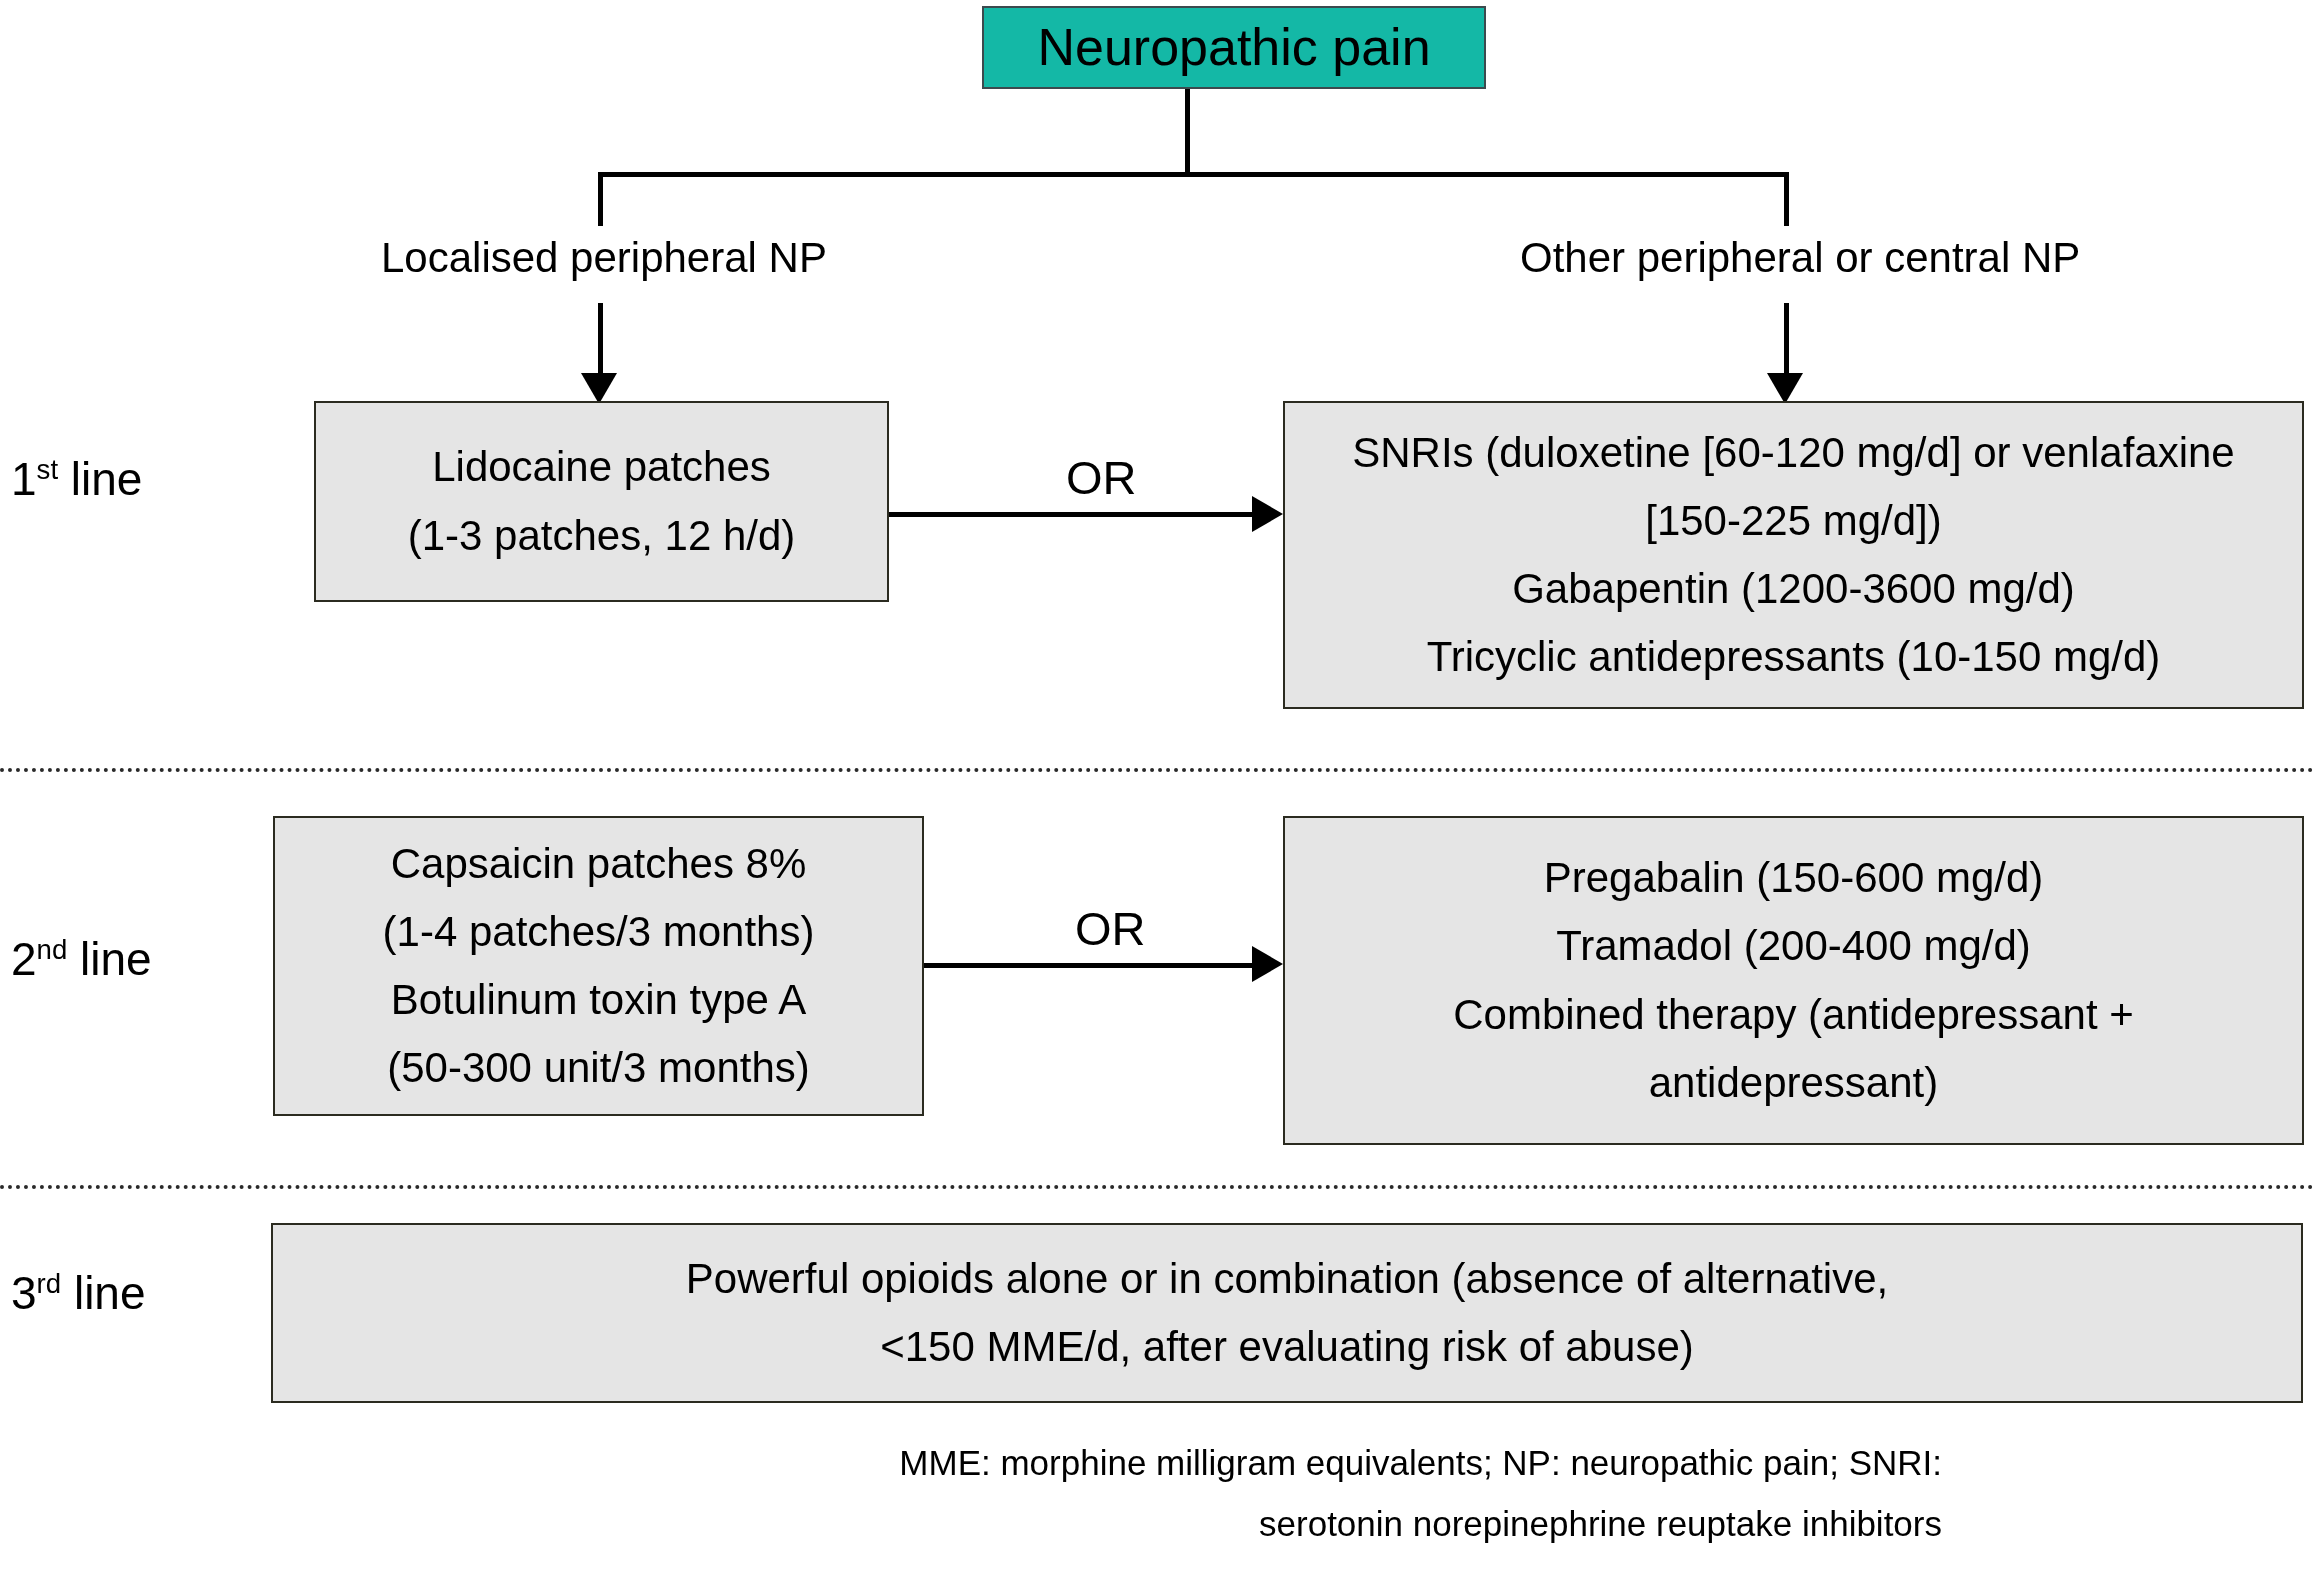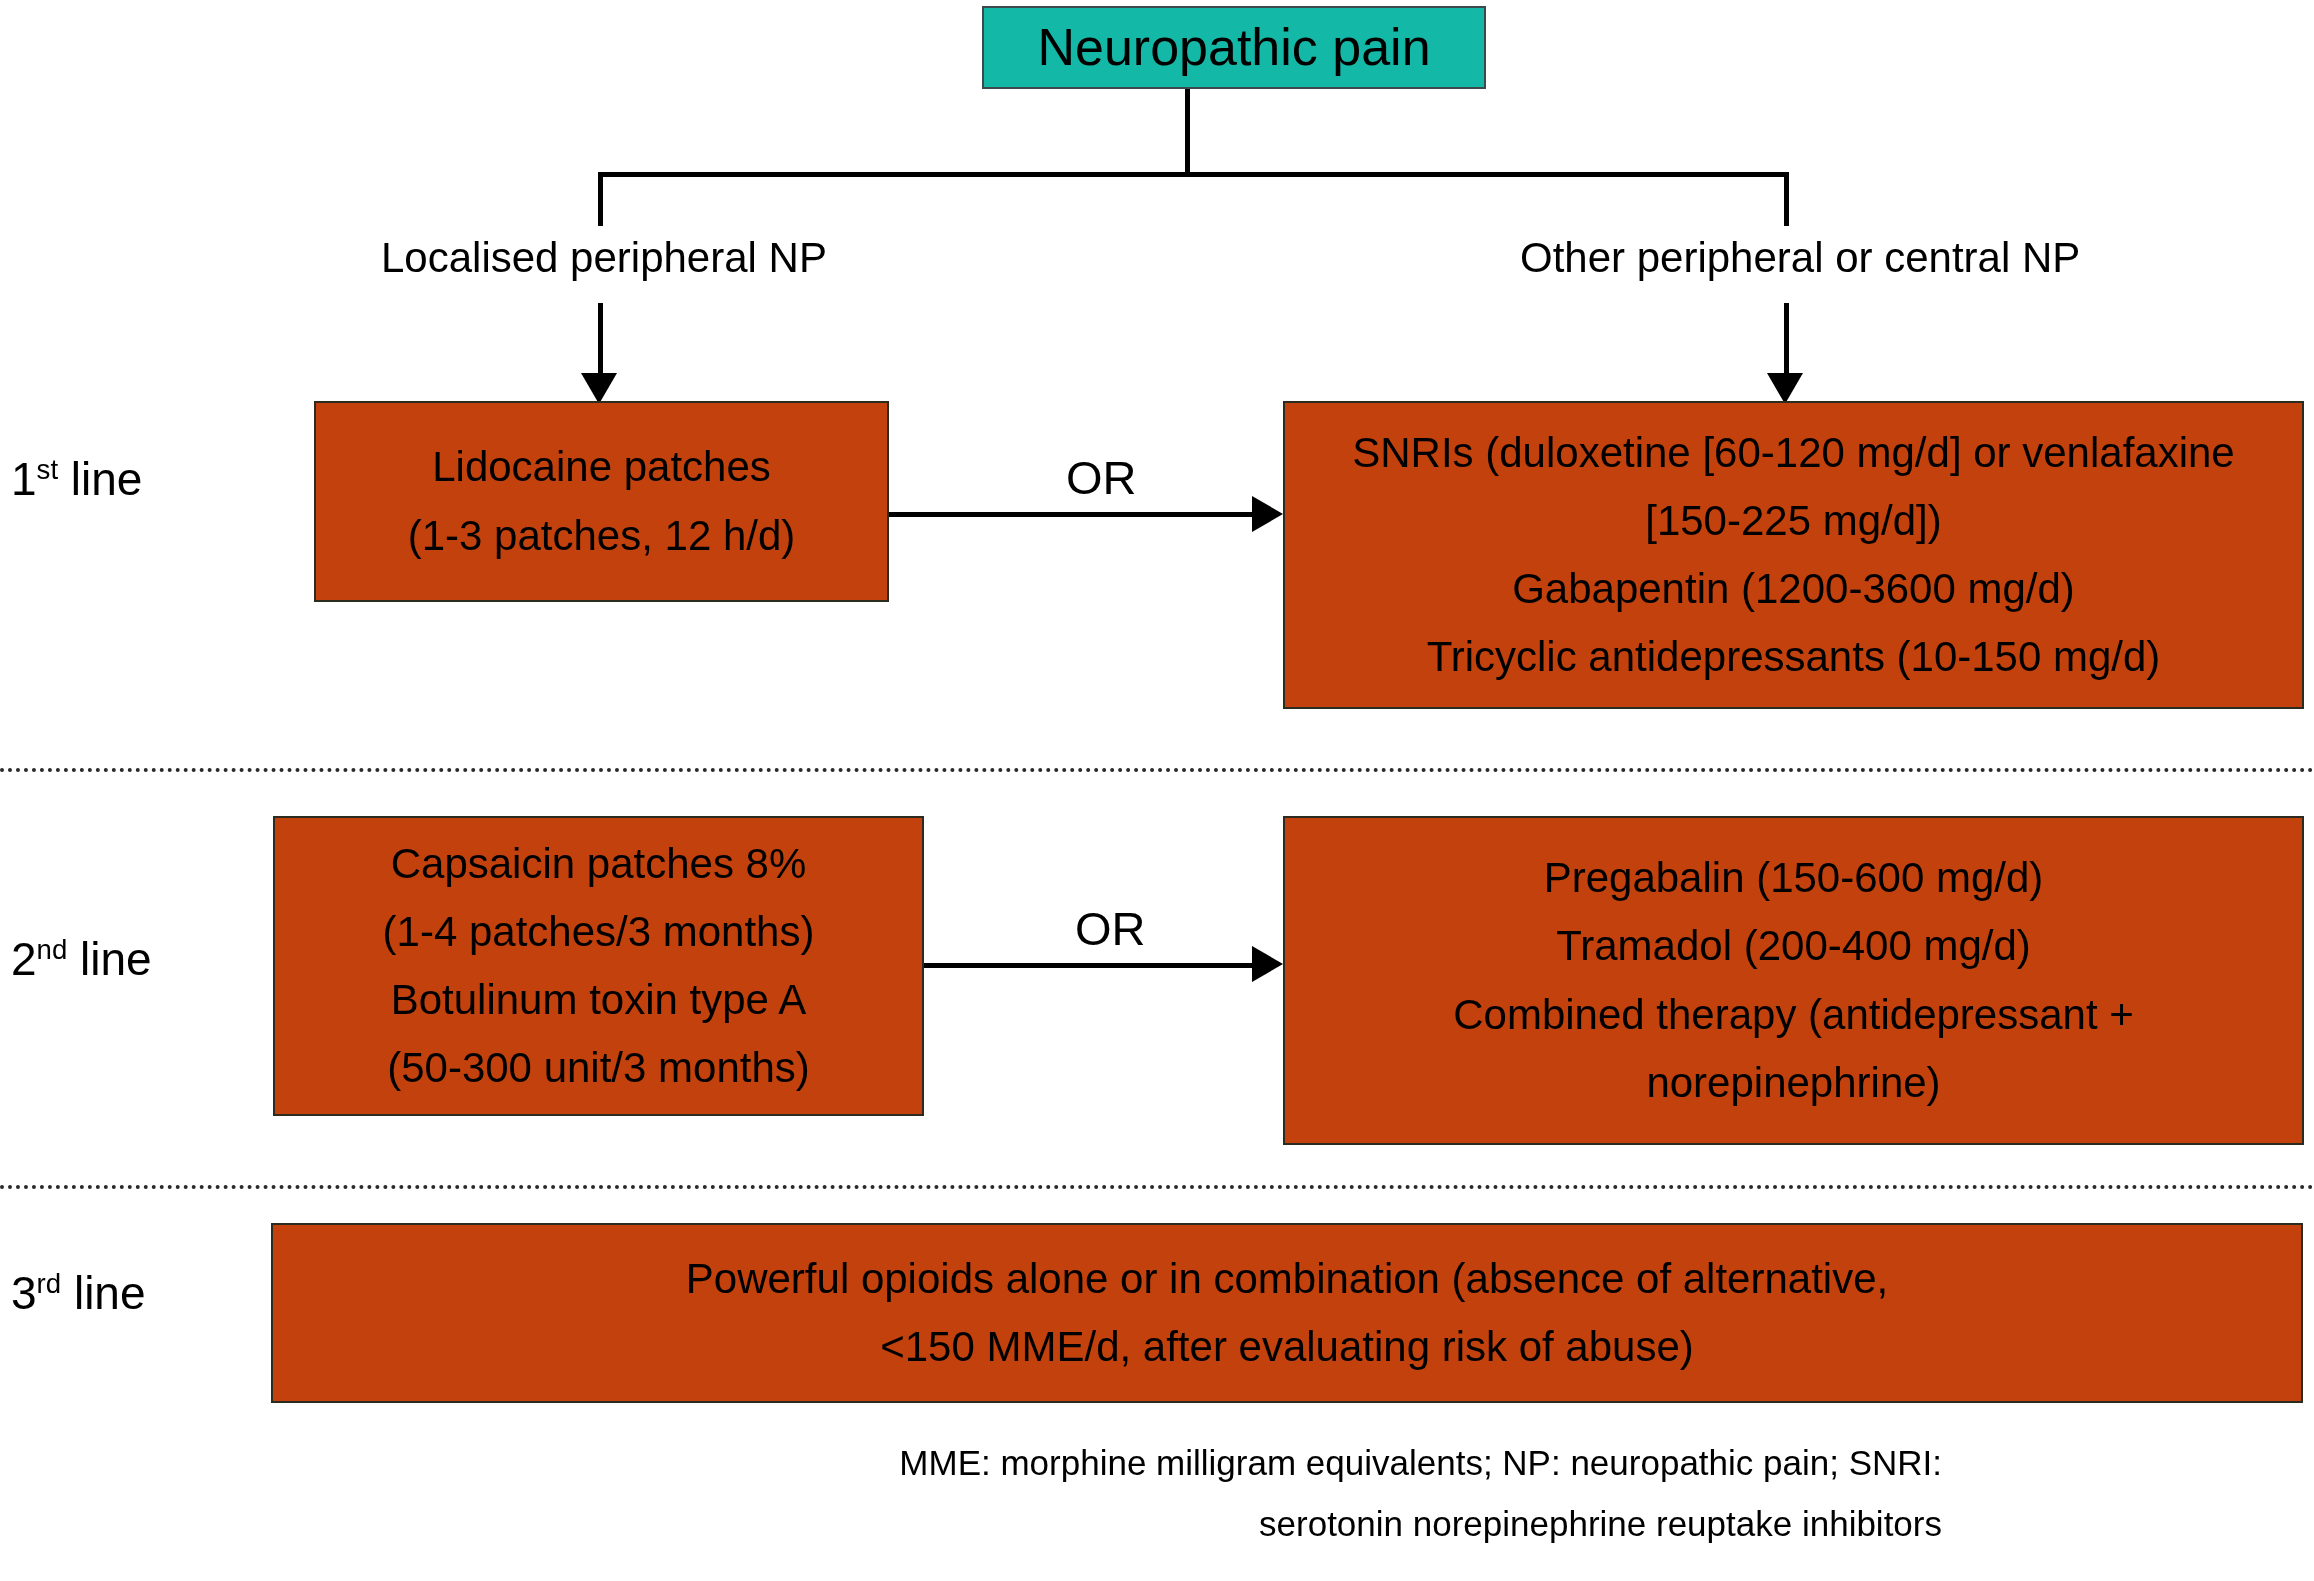--- a/index.html
+++ b/index.html
@@ -36,21 +36,21 @@
     width: 100%;
   }
 
   .node-root {
     background: #14b8a6;
     border: 2.8px solid #3c4a4e;
     font-size: 52px;
     margin-left: 46px;
   }
   .node-tx {
-    background: #c2410c;
+    background: #e5e5e5;
     font-size: 42px;
   }
 
   
   .stage-label {
     position: absolute;
     font-size: 46px;
     white-space: nowrap;
   }
   .stage-label sup {
@@ -172,21 +172,21 @@
     <span class="line">Capsaicin patches 8%</span>
     <span class="line">(1-4 patches/3 months)</span>
     <span class="line">Botulinum toxin type A</span>
     <span class="line">(50-300 unit/3 months)</span>
   </div>
 
   <div class="node node-tx" style="left:1283px; top:816px; width:1021px; height:329px;">
     <span class="line">Pregabalin (150-600 mg/d)</span>
     <span class="line">Tramadol (200-400 mg/d)</span>
     <span class="line">Combined therapy (antidepressant +</span>
-    <span class="line">norepinephrine)</span>
+    <span class="line">antidepressant)</span>
   </div>
 
   <div class="conn conn-h" style="left:924px; top:963px; width:332px;"></div>
   <div class="arrow-right" style="left:1252px; top:946px;"></div>
   <div class="or-label" style="left:1075px; top:901px;">OR</div>
 
   <div class="divider" style="top:1185px;"></div>
 
   <div class="stage-label" style="left:11px; top:1266px;">
     <span>3</span><sup>rd</sup><span> line</span>

